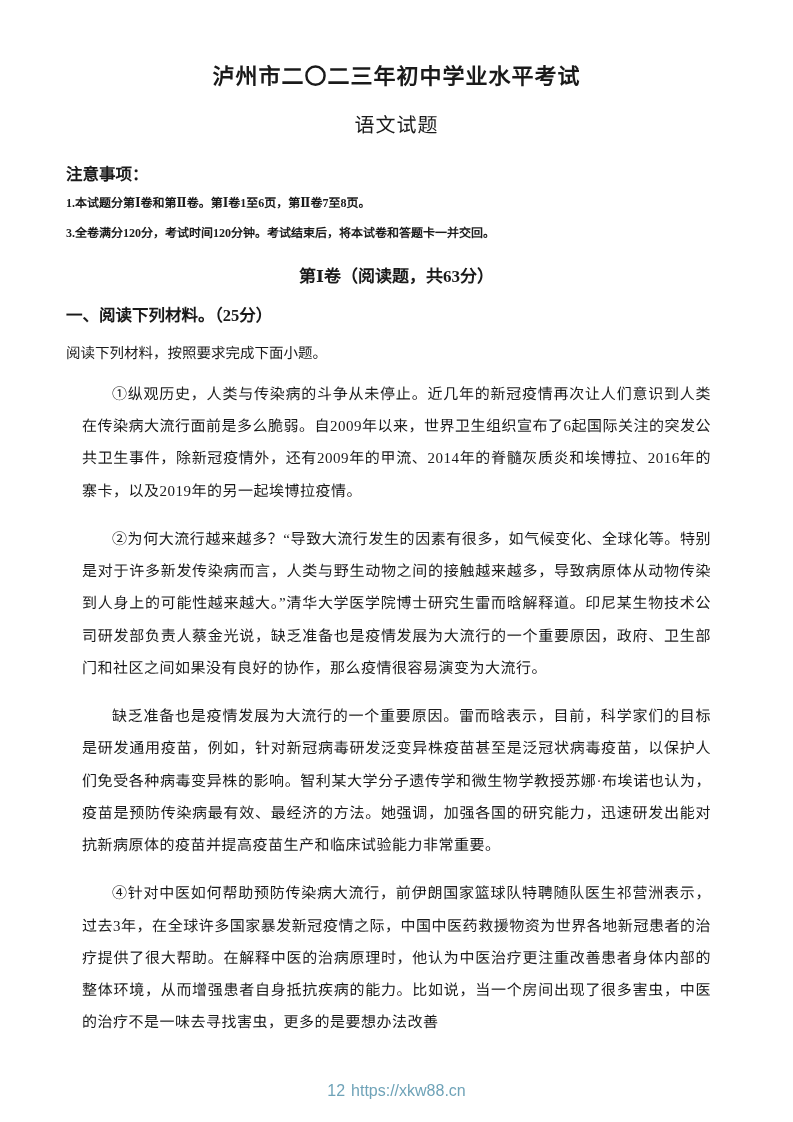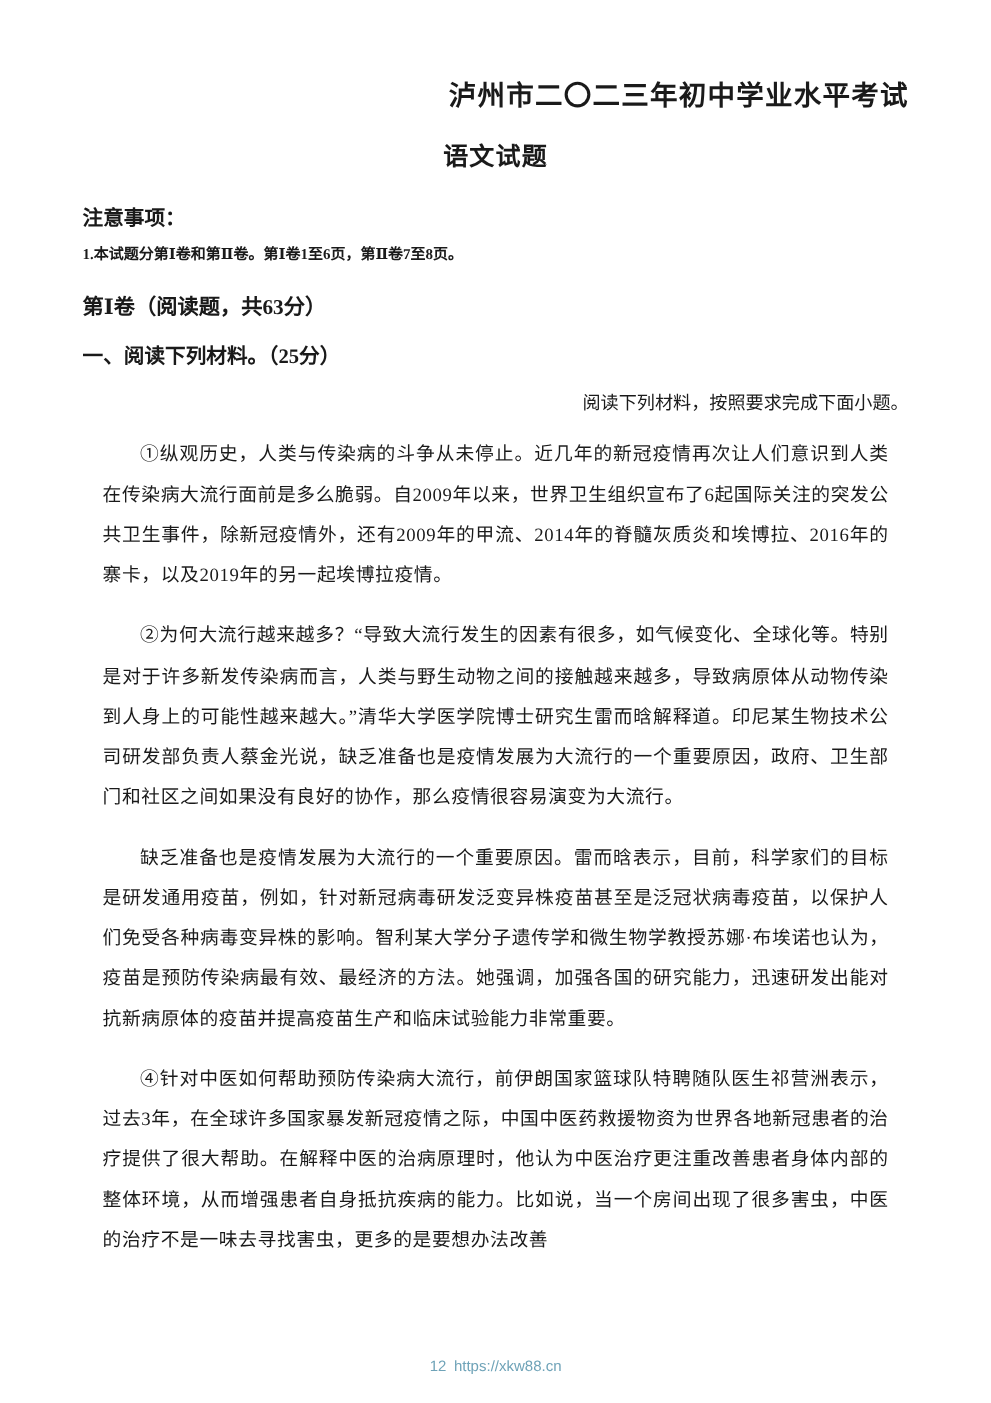--- a/index.html
+++ b/index.html
@@ -14,97 +14,97 @@
     box-sizing: border-box;
     margin: 0 auto;
     padding: 48px 66px 40px 66px;
     background: #ffffff;
     color: #1a1a1a;
     font-family: "Liberation Serif", "DejaVu Serif", serif;
     overflow: hidden;
   }
   .title {
     margin: 10px 0 14px 0;
-    text-align: right;
+    text-align: center;
     font-size: 22px;
     font-weight: bold;
     letter-spacing: 1px;
     font-family: Liberation Mono, monospace;
   }
   .subtitle {
     margin: 18px 0 16px 0;
     text-align: center;
     font-size: 20px;
-    font-weight: bold;
+    font-weight: normal;
     letter-spacing: 1px;
   }
   .notice-head {
     font-size: 16.5px;
     font-weight: bold;
     margin: 23px 0 2px 0;
   }
   .notice {
     font-size: 12px;
     font-weight: bold;
     line-height: 1.95;
     margin: 7px 0;
     text-align: justify;
   }
   .part-header {
-    text-align: left;
+    text-align: center;
     font-size: 17px;
     font-weight: bold;
     margin: 16px 0 8px 0;
   }
   .sec {
     font-size: 16.5px;
     font-weight: bold;
     margin: 15px 0;
   }
   .instruction,
   .material {
     font-size: 14.5px;
     margin: 13px 0;
-    text-align: right;
   }
   .para {
     font-size: 15px;
     line-height: 2.15;
     text-align: justify;
     text-indent: 2em;
     margin: 16px;
     letter-spacing: 0.5px;
   }
   .footer {
     position: absolute;
     left: 0;
     right: 0;
     bottom: 22px;
     text-align: center;
     font-family: "Liberation Sans", "DejaVu Sans", sans-serif;
-    font-size: 12px;
+    font-size: 16px;
     color: #6fa3b8;
   }
   .footer .page-num {
     margin-right: 6px;
   }
   .footer .url {
     cursor: pointer;
   }
 </style>
 </head>
 <body>
 
 <div class="page">
 
   <h1 class="title">泸州市二〇二三年初中学业水平考试</h1>
   <h2 class="subtitle">语文试题</h2>
 
   <div class="notice-head">注意事项：</div>
   <p class="notice">1.本试题分第Ⅰ卷和第Ⅱ卷。第Ⅰ卷1至6页，第Ⅱ卷7至8页。</p>
+  <p class="notice">3.全卷满分120分，考试时间120分钟。考试结束后，将本试卷和答题卡一并交回。</p>
 
   <div class="part-header">第Ⅰ卷（阅读题，共63分）</div>
 
   <div class="sec">一、阅读下列材料。（25分）</div>
 
   <p class="instruction">阅读下列材料，按照要求完成下面小题。</p>
 
   <p class="para">①纵观历史，人类与传染病的斗争从未停止。近几年的新冠疫情再次让人们意识到人类在传染病大流行面前是多么脆弱。自2009年以来，世界卫生组织宣布了6起国际关注的突发公共卫生事件，除新冠疫情外，还有2009年的甲流、2014年的脊髓灰质炎和埃博拉、2016年的寨卡，以及2019年的另一起埃博拉疫情。</p>
   <p class="para">②为何大流行越来越多？“导致大流行发生的因素有很多，如气候变化、全球化等。特别是对于许多新发传染病而言，人类与野生动物之间的接触越来越多，导致病原体从动物传染到人身上的可能性越来越大。”清华大学医学院博士研究生雷而晗解释道。印尼某生物技术公司研发部负责人蔡金光说，缺乏准备也是疫情发展为大流行的一个重要原因，政府、卫生部门和社区之间如果没有良好的协作，那么疫情很容易演变为大流行。</p>
   <p class="para">缺乏准备也是疫情发展为大流行的一个重要原因。雷而晗表示，目前，科学家们的目标是研发通用疫苗，例如，针对新冠病毒研发泛变异株疫苗甚至是泛冠状病毒疫苗，以保护人们免受各种病毒变异株的影响。智利某大学分子遗传学和微生物学教授苏娜·布埃诺也认为，疫苗是预防传染病最有效、最经济的方法。她强调，加强各国的研究能力，迅速研发出能对抗新病原体的疫苗并提高疫苗生产和临床试验能力非常重要。</p>

